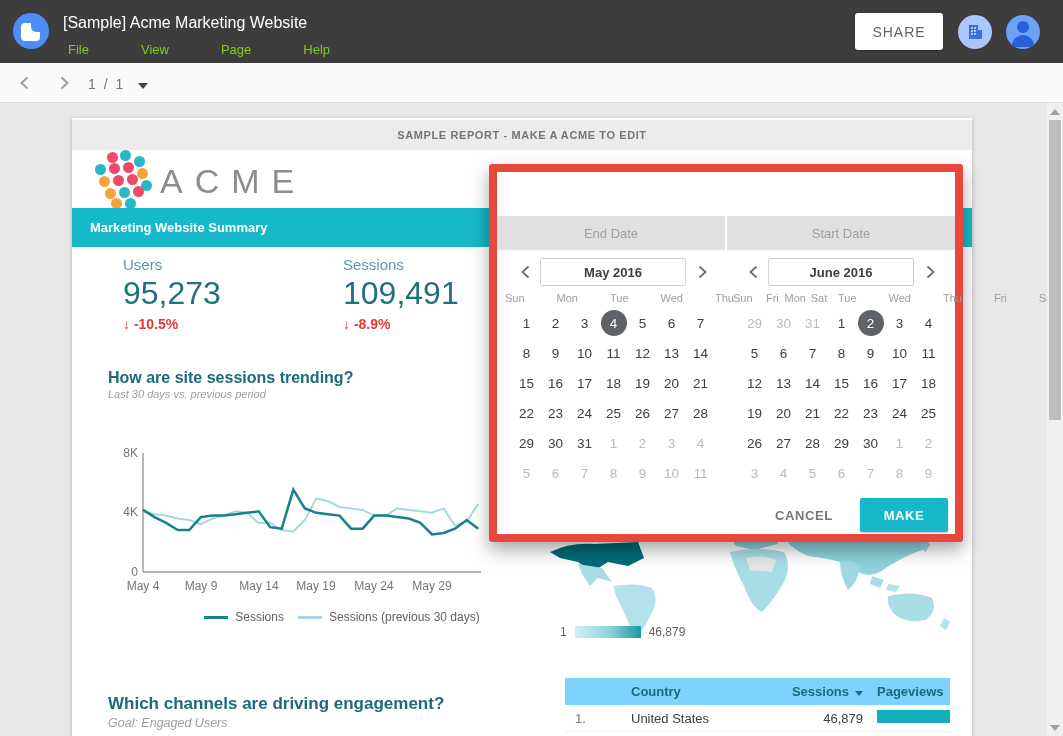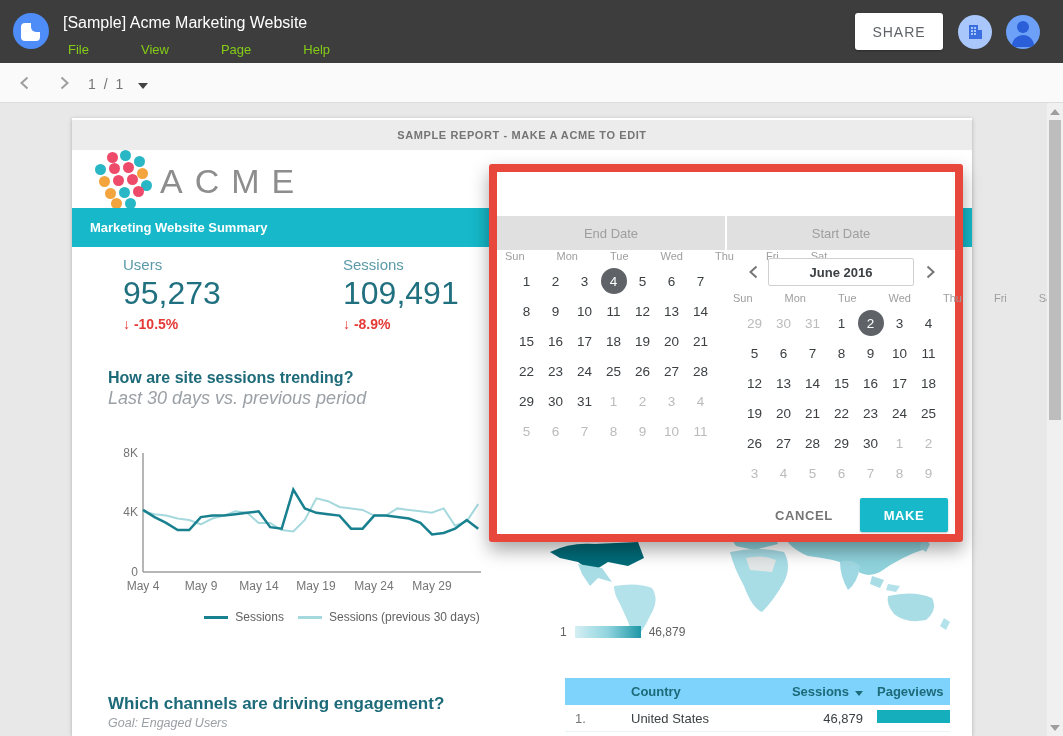--- a/index.html
+++ b/index.html
@@ -51,21 +51,21 @@
   .section-bar { position:absolute; left:0; top:90px; width:900px; height:39px; background:#16b8c9; color:#fff;
                  font-size:13px; font-weight:bold; line-height:39px; padding-left:18px; }
 
   .scorecard { position:absolute; top:138px; }
   .sc-label { font-size:15px; color:#5b9aa8; }
   .sc-value { font-size:32px; color:#20707f; margin-top:2px; }
   .sc-delta { font-size:14px; font-weight:bold; color:#e53935; margin-top:4px; }
   .sc-delta .arr { font-weight:bold; }
 
   .trend-title { position:absolute; left:36px; top:251px; font-size:16px; font-weight:bold; color:#1d6a79; }
-  .trend-sub { position:absolute; left:36px; top:270px; font-size:18px; font-style:italic; color:#9aa0a6; }
+  .trend-sub { position:absolute; left:36px; top:270px; font-size:11px; font-style:italic; color:#9aa0a6; }
 
   .ytick { position:absolute; width:30px; text-align:right; font-size:12px; color:#757575; }
   .xtick { position:absolute; width:60px; text-align:center; font-size:12px; color:#757575; top:461px; }
   .legend { position:absolute; left:70px; top:492px; width:400px; display:flex; justify-content:center; align-items:center; gap:14px; font-size:12px; color:#616161; }
   .sw { display:inline-block; width:24px; height:3px; margin-right:7px; vertical-align:middle; }
 
   .channels-title { position:absolute; left:36px; top:576px; font-size:17px; font-weight:bold; color:#1d6a79; }
   .channels-sub { position:absolute; left:36px; top:598px; font-size:12.5px; font-style:italic; color:#9aa0a6; }
 
   
@@ -293,20 +293,29 @@
     </div>
   </div>
 
   <div class="dialog-frame">
     <div class="dlg-tabs">
       <div class="dlg-tab">End Date</div>
       <div class="dlg-tab">Start Date</div>
     </div>
 
     <div class="calendar cal-left">
+      <div class="cal-nav">
+        <svg class="cal-chev" style="left:12px;" viewBox="0 0 18 18">
+          <path d="M11.5 3.5 L5.5 9 L11.5 14.5" fill="none" stroke="#757575" stroke-width="2"></path>
+        </svg>
+        <div class="month-box">May 2016</div>
+        <svg class="cal-chev" style="left:188px;" viewBox="0 0 18 18">
+          <path d="M6.5 3.5 L12.5 9 L6.5 14.5" fill="none" stroke="#757575" stroke-width="2"></path>
+        </svg>
+      </div>
       <div class="weekdays">
           <span class="wd">Sun</span>
           <span class="wd">Mon</span>
           <span class="wd">Tue</span>
           <span class="wd">Wed</span>
           <span class="wd">Thu</span>
           <span class="wd">Fri</span>
           <span class="wd">Sat</span>
         </div>
       <div class="daygrid">

